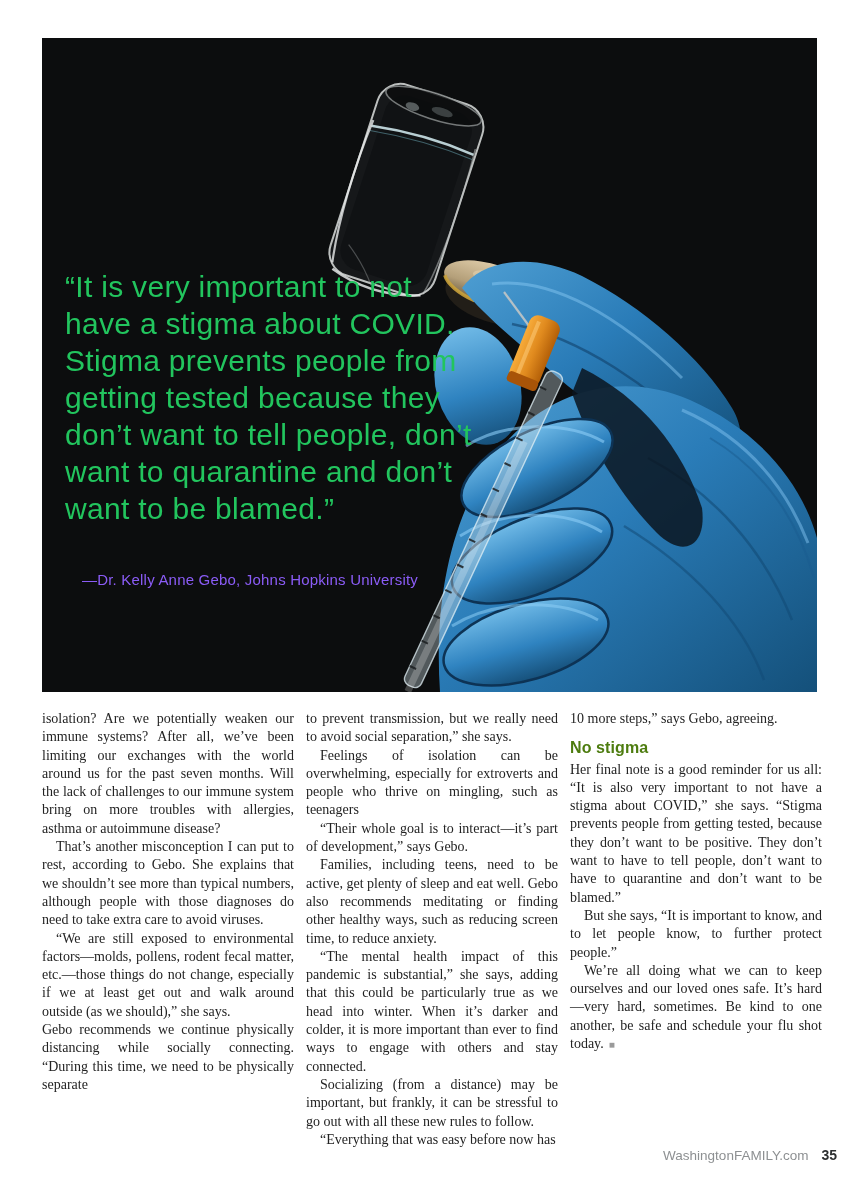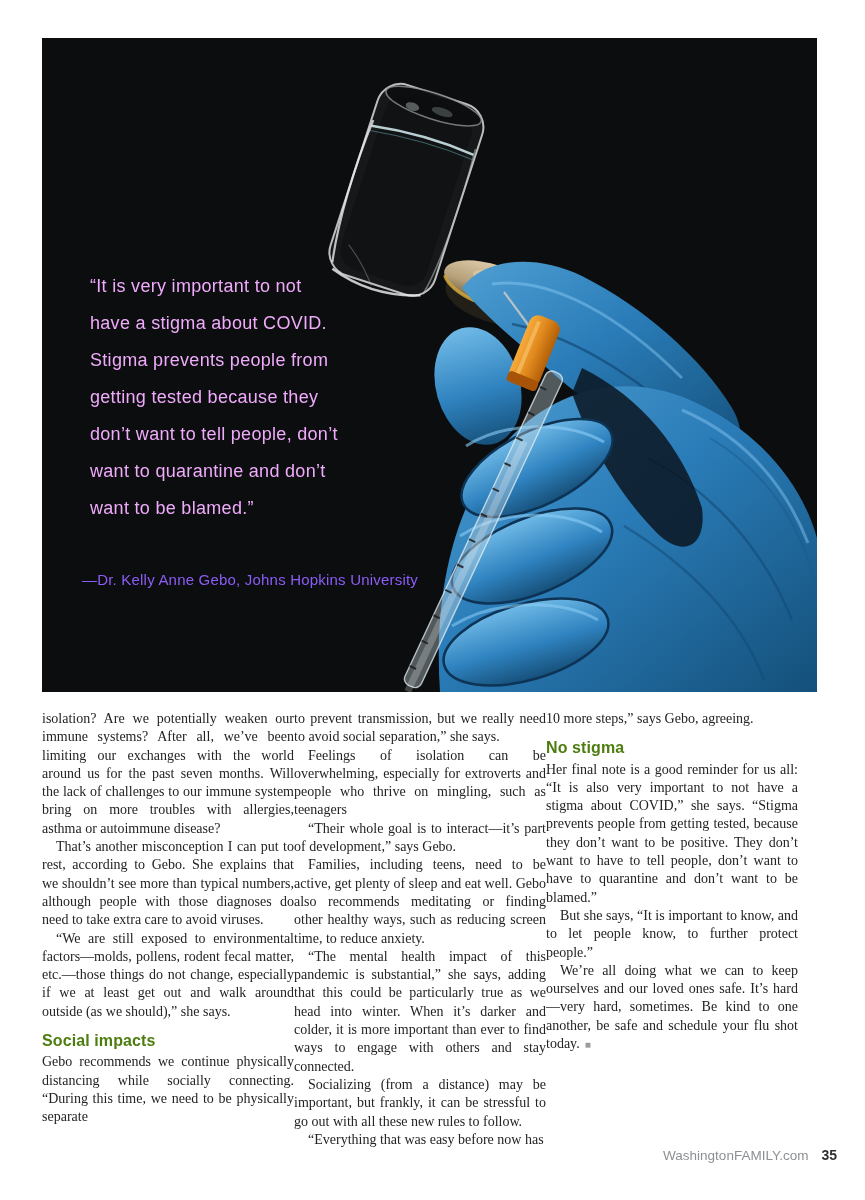--- a/index.html
+++ b/index.html
@@ -1,26 +1,26 @@
 <!DOCTYPE html>
 <html><head>
 <meta charset="utf-8">
 <style>
   html,body{margin:0;padding:0;background:#ffffff;}
   .page{position:relative;width:865px;height:1200px;background:#ffffff;overflow:hidden;
         font-family:"Liberation Serif",serif;}
   
   .hero{position:absolute;left:42px;top:38px;width:775px;height:654px;background:#0c0d0e;overflow:hidden;}
   .hero svg{position:absolute;left:0;top:0;}
-  .quote{position:absolute;left:48px;top:230px;font-family:"Liberation Sans",sans-serif;
-         font-size:18px;line-height:37px;font-weight:400;color:#f0abfc;letter-spacing:.3px;white-space:nowrap;}
+  .quote{position:absolute;left:23px;top:230px;font-family:"Liberation Sans",sans-serif;
+         font-size:30px;line-height:37px;font-weight:400;color:#22c55e;letter-spacing:.3px;white-space:nowrap;}
   .attribution{position:absolute;left:40px;top:533px;font-family:"Liberation Sans",sans-serif;
          font-size:15px;color:#8b5cf6;letter-spacing:.2px;}
   
-  .article{position:absolute;left:42px;top:710px;width:780px;display:flex;}
+  .article{position:absolute;left:42px;top:710px;width:780px;display:flex;gap:12px;}
   .col{width:252px;font-size:14px;line-height:18.3px;text-align:justify;color:#232323;}
   .col p{margin:0;}
   .col p.indent{text-indent:14px;}
   .col h3{font-family:"Liberation Sans",sans-serif;font-size:16px;font-weight:bold;
           color:#4d7c0f;margin:11px 0 3px 0;letter-spacing:.1px;text-align:left;}
   .endmark{color:#9a9a9a;font-size:10px;margin-left:5px;}
   
   .footer{position:absolute;left:56px;top:1147px;width:781px;text-align:right;
           font-family:"Liberation Sans",sans-serif;font-size:13.5px;color:#8d9092;}
   .footer .pagenum{font-weight:bold;color:#2e3031;font-size:14px;margin-left:13px;}
@@ -146,21 +146,20 @@
     </div>
     <div class="attribution">—Dr. Kelly Anne Gebo, Johns Hopkins University</div>
   </div>
 
   <div class="article">
 
     <div class="col">
       <p>isolation? Are we potentially weaken our immune systems? After all, we’ve been limiting our exchanges with the world around us for the past seven months. Will the lack of challenges to our immune system bring on more troubles with allergies, asthma or autoimmune disease?</p>
       <p class="indent">That’s another misconception I can put to rest, according to Gebo. She explains that we shouldn’t see more than typical numbers, although people with those diagnoses do need to take extra care to avoid viruses.</p>
       <p class="indent">“We are still exposed to environmental factors—molds, pollens, rodent fecal matter, etc.—those things do not change, especially if we at least get out and walk around outside (as we should),” she says.</p>
-      <h3>Social impacts</h3>
       <p>Gebo recommends we continue physically distancing while socially connecting. “During this time, we need to be physically separate</p>
     </div>
 
     <div class="col">
       <p>to prevent transmission, but we really need to avoid social separation,” she says.</p>
       <p class="indent">Feelings of isolation can be overwhelming, especially for extroverts and people who thrive on mingling, such as teenagers</p>
       <p class="indent">“Their whole goal is to interact—it’s part of development,” says Gebo.</p>
       <p class="indent">Families, including teens, need to be active, get plenty of sleep and eat well. Gebo also recommends meditating or finding other healthy ways, such as reducing screen time, to reduce anxiety.</p>
       <p class="indent">“The mental health impact of this pandemic is substantial,” she says, adding that this could be particularly true as we head into winter. When it’s darker and colder, it is more important than ever to find ways to engage with others and stay connected.</p>
       <p class="indent">Socializing (from a distance) may be important, but frankly, it can be stressful to go out with all these new rules to follow.</p>

